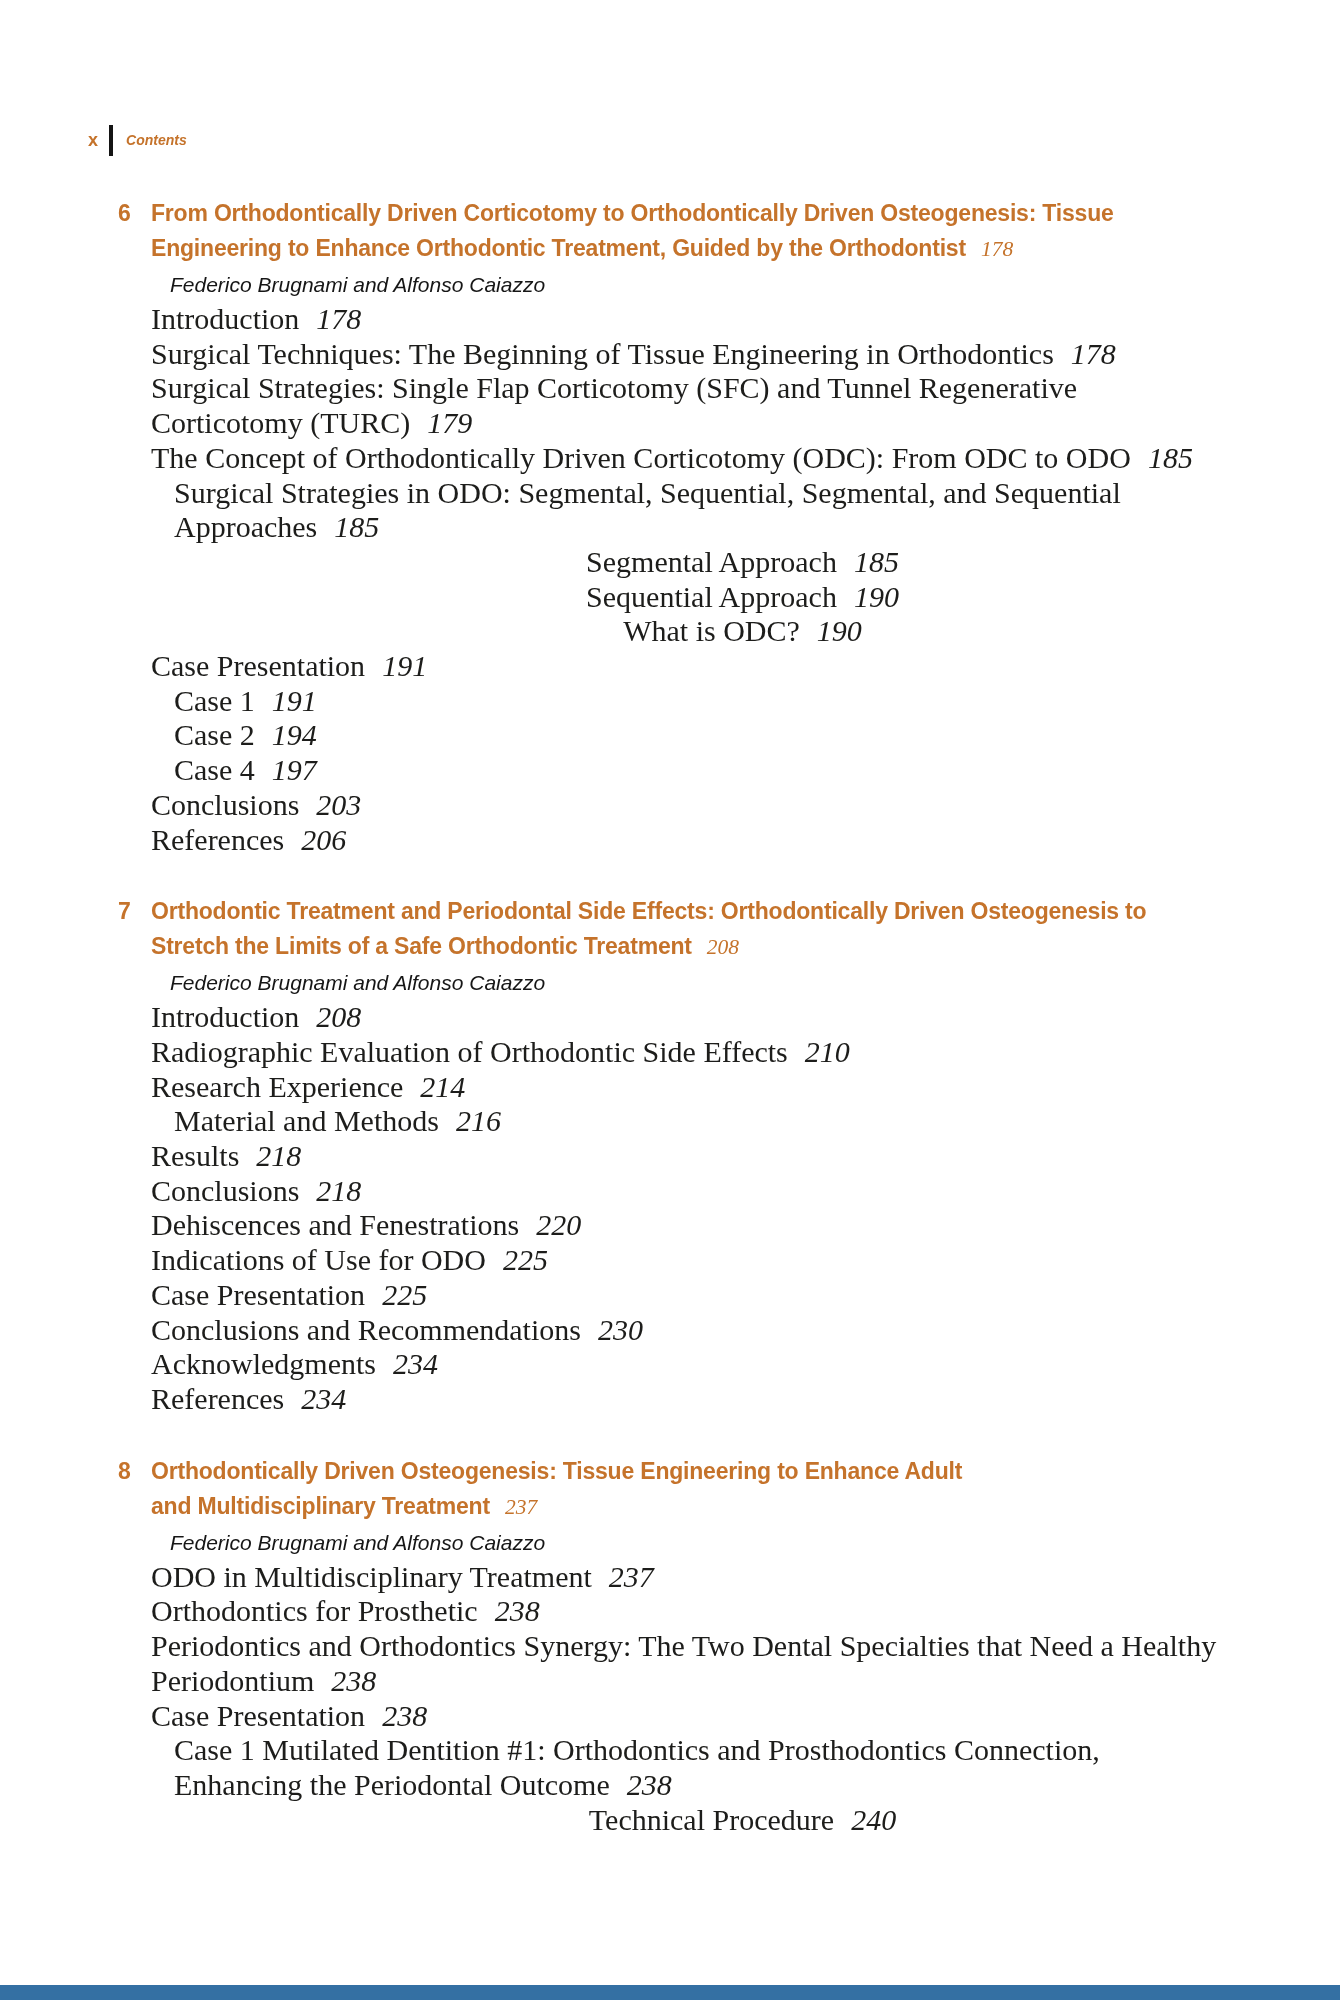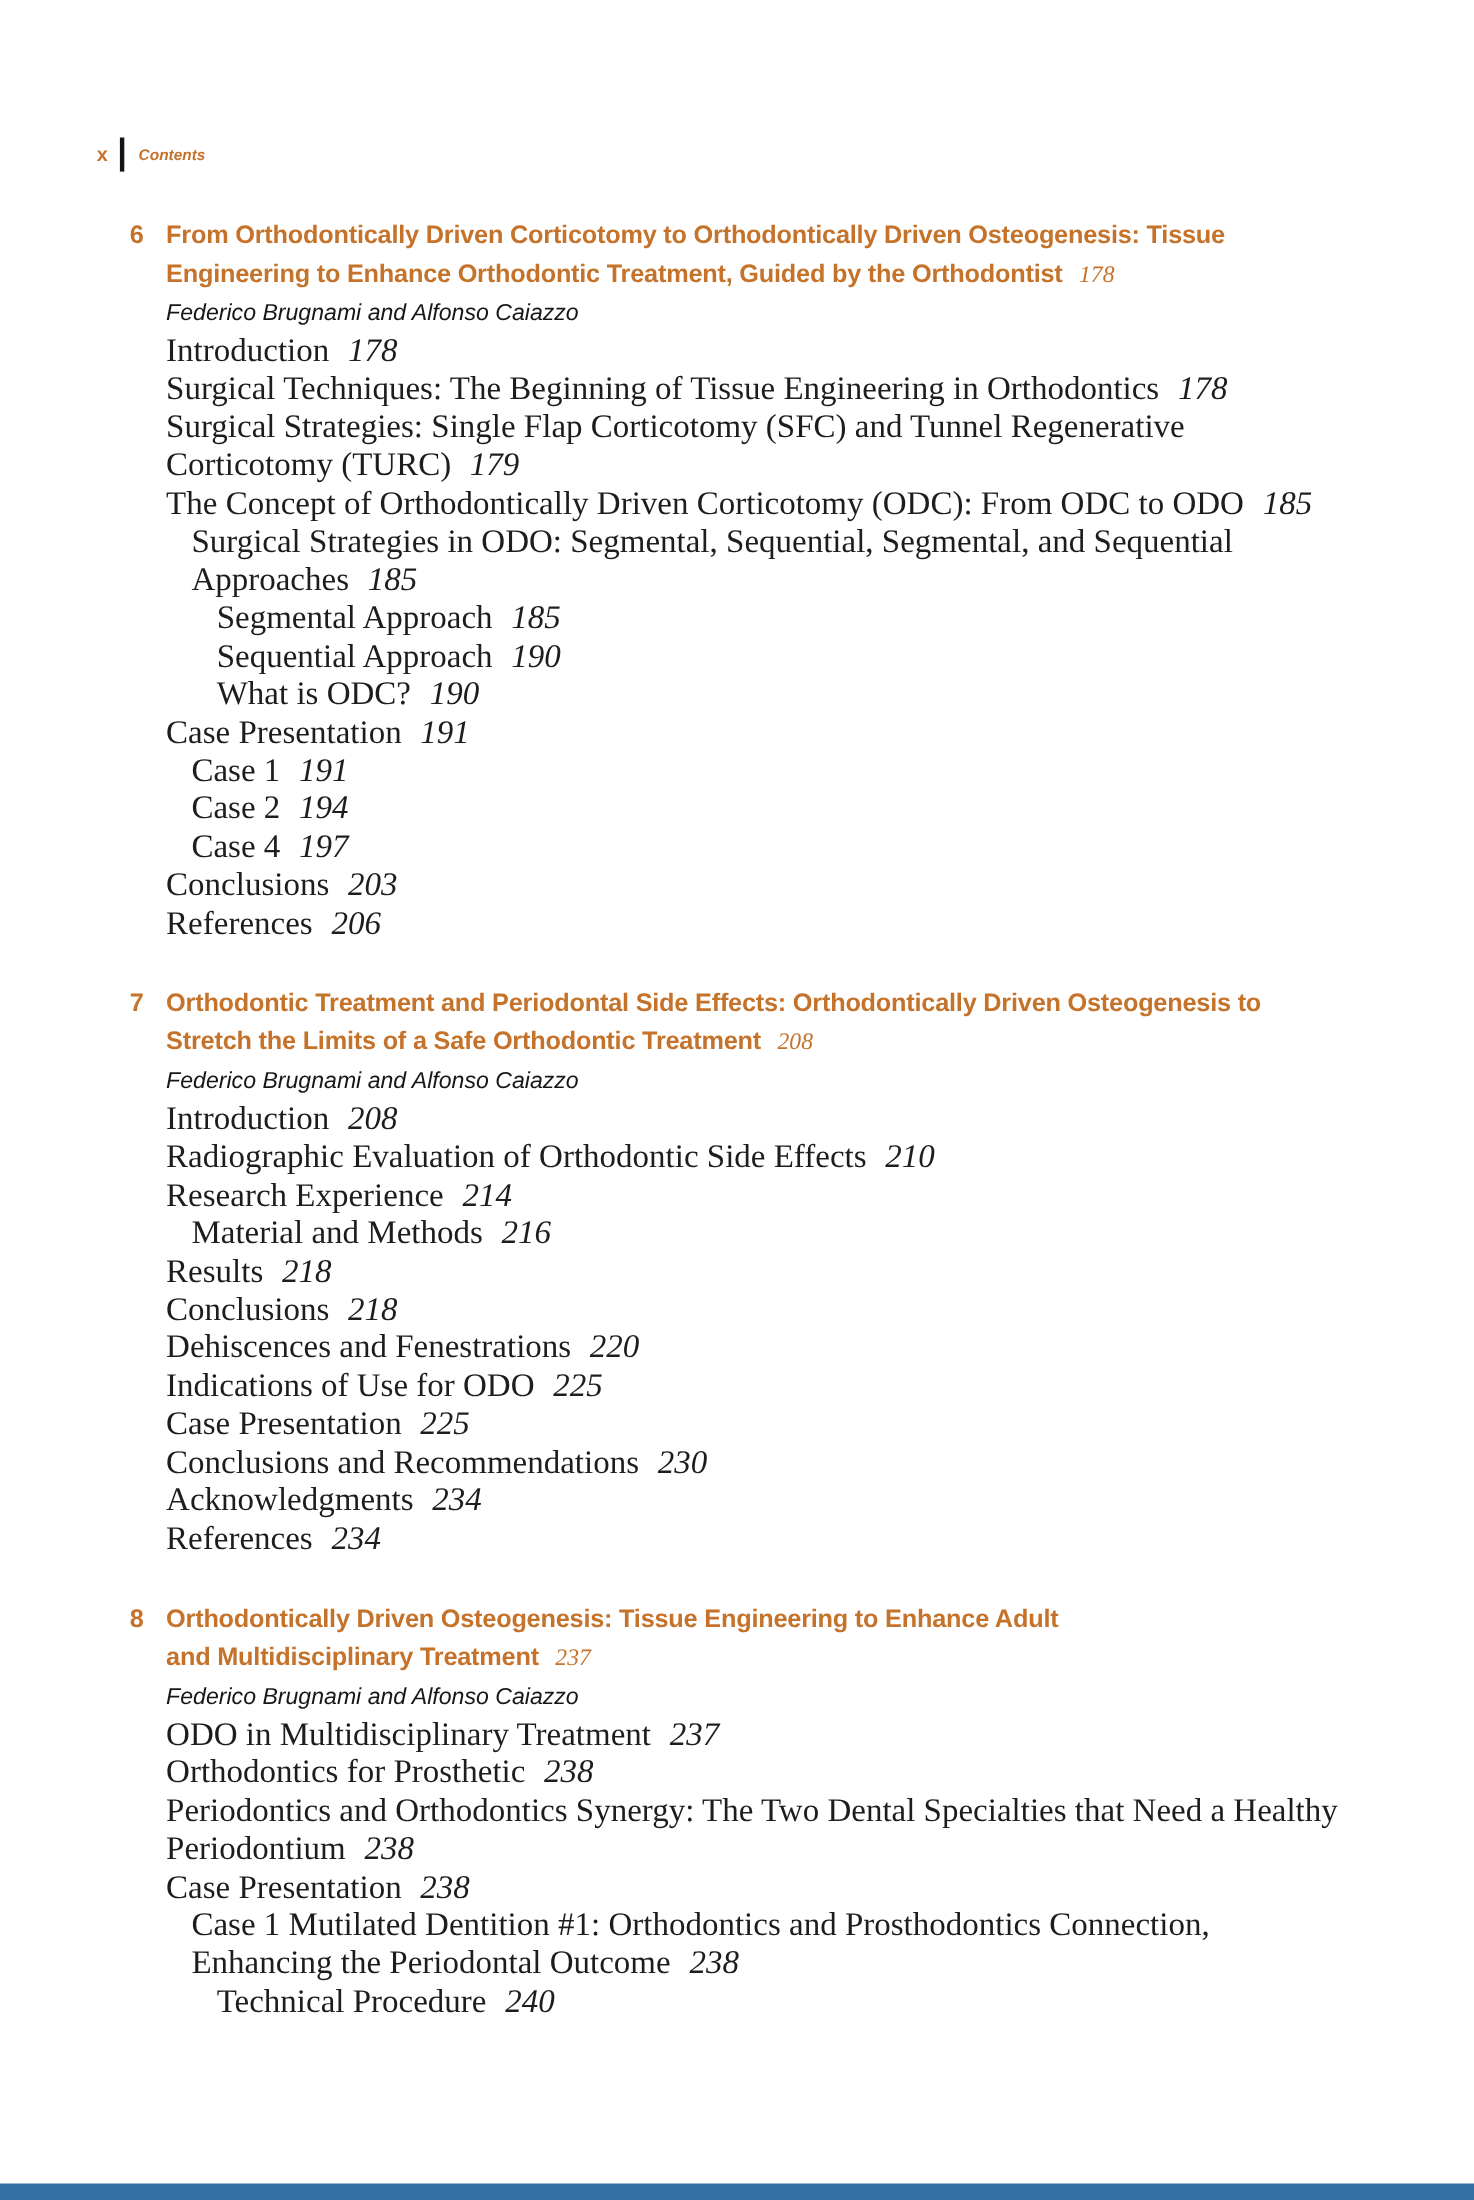--- a/index.html
+++ b/index.html
@@ -55,35 +55,35 @@
     letter-spacing:-0.2px;
     white-space:nowrap;
   }
   .ch-page{
     font-family:"Liberation Serif", serif;
     font-style:italic;font-weight:normal;
     font-size:21.5px;color:var(--accent);
     margin-left:15px;letter-spacing:0;
   }
   .authors{
-    margin-left:33px;
+    margin-left:52px;
     font-family:"Liberation Sans", sans-serif;
     font-style:italic;font-size:21px;line-height:35px;
     color:#161616;
   }
   .entries{
     list-style:none;margin:0;padding:0 0 0 33px;
   }
   .entries li{
     font-size:30px;line-height:34.7px;
     white-space:nowrap;
   }
   .ind0{padding-left:0;}
   .ind1{padding-left:23px;}
-  .ind2{padding-left:46px;}
+  .ind2{padding-left:46px;text-align:center;}
   .pg{
     font-style:italic;margin-left:17px;
   }
   .footer-bar{
     position:absolute;left:0;bottom:0;
     width:1340px;height:15px;
     background:var(--footer);
   }
 </style>
 </head>

